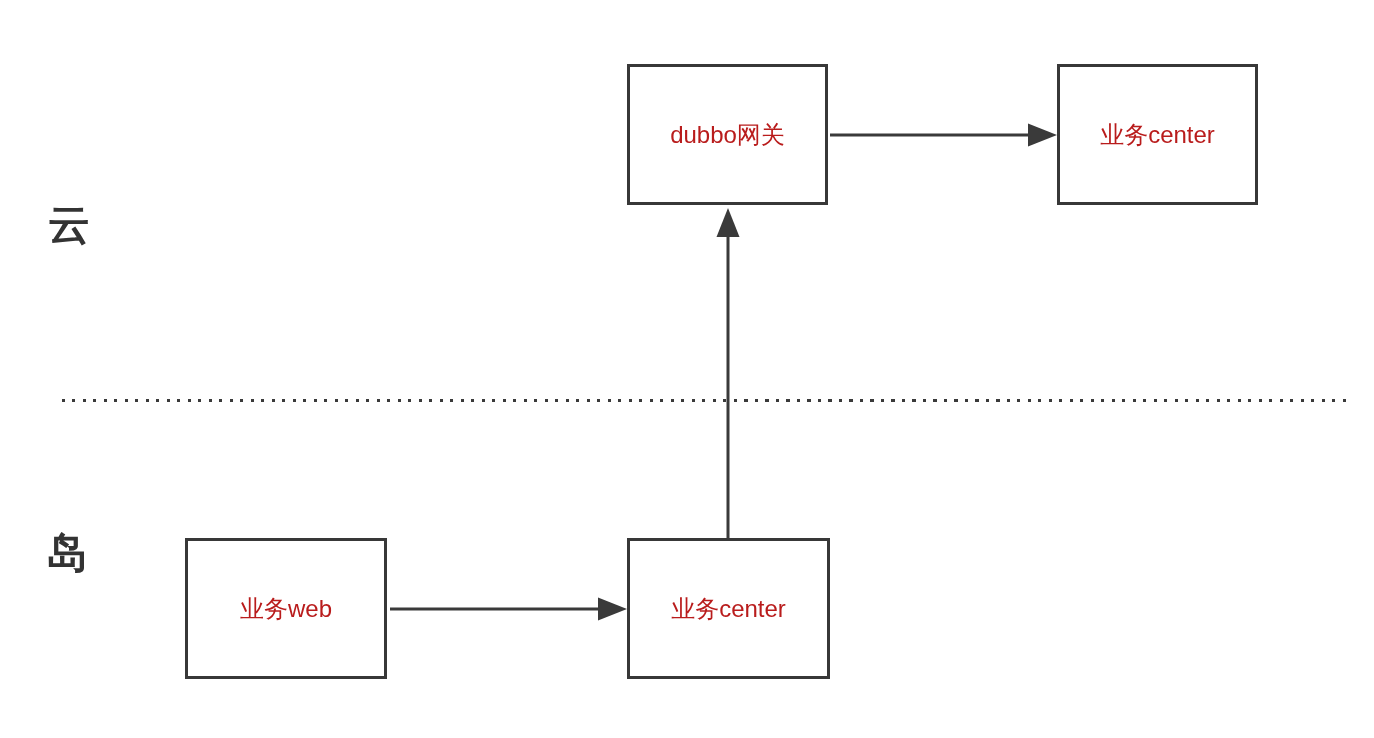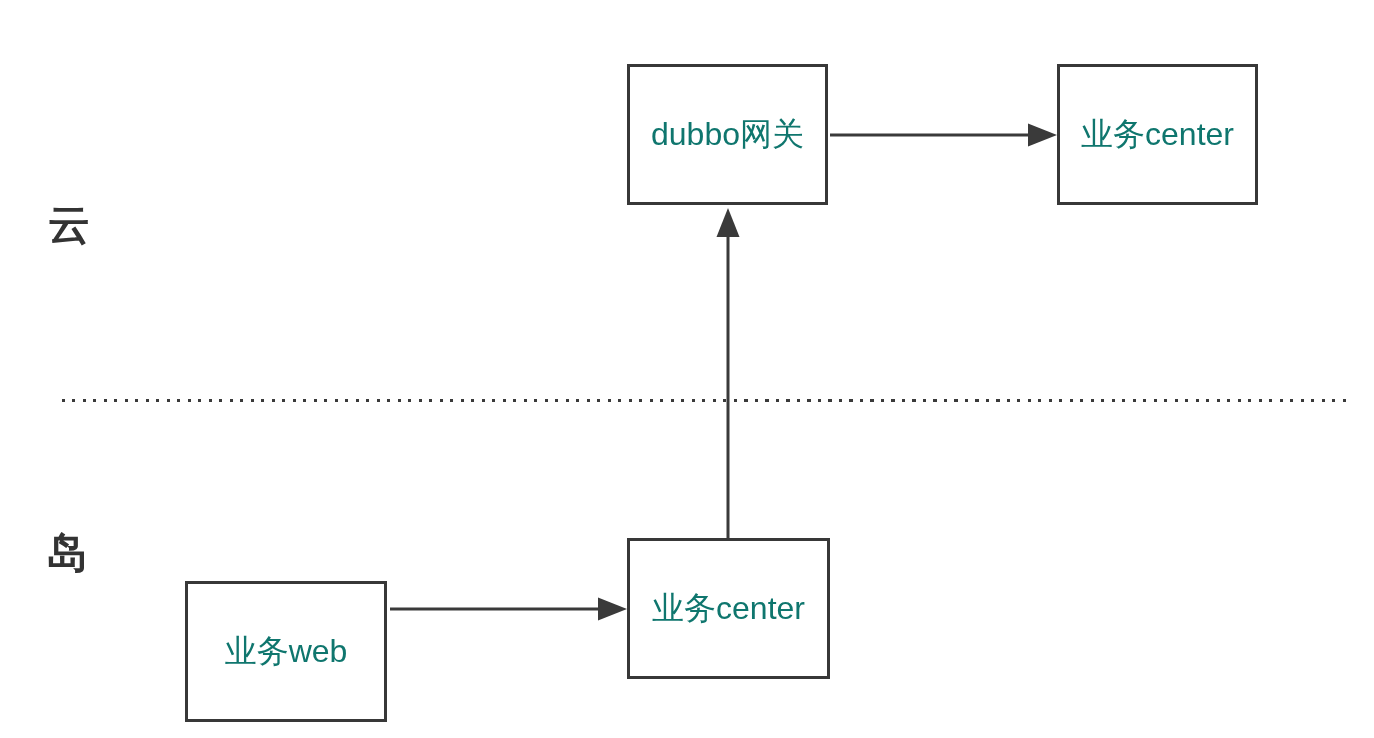--- a/index.html
+++ b/index.html
@@ -12,26 +12,26 @@
   .canvas {
     position: absolute; left: 0; top: 0;
     width: 1374px; height: 738px;
     background: #ffffff;
   }
   .node {
     position: absolute;
     background: #ffffff;
     border: 3px solid #383838;
     display: flex; align-items: center; justify-content: center;
-    font-size: 32px; color: #0f766e;
+    font-size: 24px; color: #b91c1c;
     text-align: center;
   }
   .node-dubbo-gateway   { left: 627px; top: 64px;  width: 201px; height: 141px; }
   .node-biz-center-top  { left: 1057px; top: 64px; width: 201px; height: 141px; }
-  .node-biz-web         { left: 185px; top: 538px; width: 202px; height: 141px; margin-top: 43px; }
+  .node-biz-web         { left: 185px; top: 538px; width: 202px; height: 141px; }
   .node-biz-center-bot  { left: 627px; top: 538px; width: 203px; height: 141px; }
   .region-label {
     position: absolute;
     font-size: 42px; font-weight: 700; color: #333333;
     line-height: 1;
   }
   .region-cloud  { left: 48px; top: 204px; }
   .region-island { left: 46px; top: 532px; }
   .divider {
     position: absolute;

